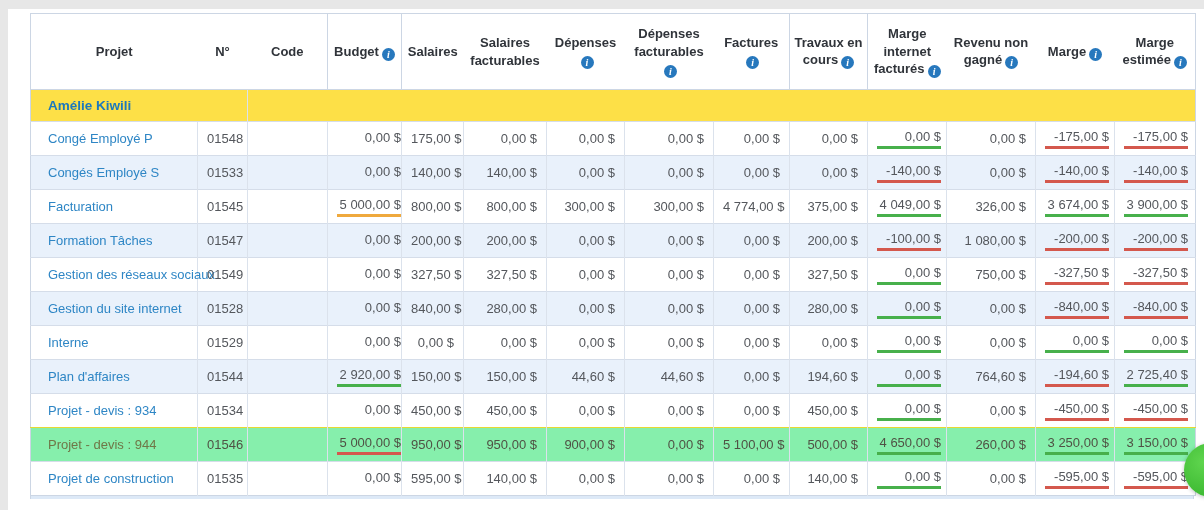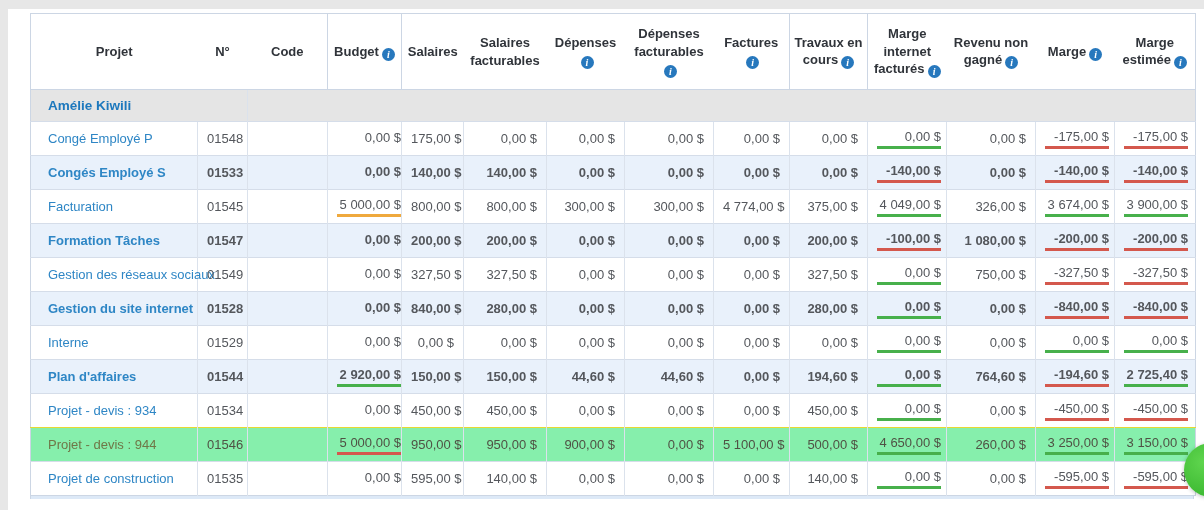--- a/index.html
+++ b/index.html
@@ -22,22 +22,22 @@
   thead th.sep { border-left:1px solid #ccd6e4; }
 
   .info-ic { display:inline-block; width:13px; height:13px; border-radius:50%;
              background:#2778bd; color:#fff; font-size:10px; line-height:13px;
              font-family:"Liberation Serif",serif; font-weight:bold; font-style:italic;
              text-align:center; vertical-align:-2px; margin-left:3px; }
 
   tbody td { height:34px; font-size:13px; color:#54575c; border-top:1px solid #d5dde9;
              border-left:1px solid #dbe2ec; padding:0 9px; background:#fff; white-space:nowrap; }
   tbody td:first-child { border-left:none; }
-  tr.alt td { background:#e9f1fb;font-weight:bold; }
-  tr.group-row td { background:#e5e5e5; height:32px; }
+  tr.alt td { background:#e9f1fb; }
+  tr.group-row td { background:#fde047; height:32px; }
   .group-name { color:#1d78bd; font-weight:bold; font-size:13.5px; }
   td.c-name { padding-left:17px; }
   td.c-name a { color:#2e86c5; text-decoration:none; }
   td.c-center { text-align:right; }
   td.num { text-align:right; }
 
   .val { display:inline-block; min-width:64px; text-align:right; padding-bottom:2px; }
   .u-green  { border-bottom:3px solid #47b04b; }
   .u-red    { border-bottom:3px solid #d4584d; }
   .u-orange { border-bottom:3px solid #efa93d; }

